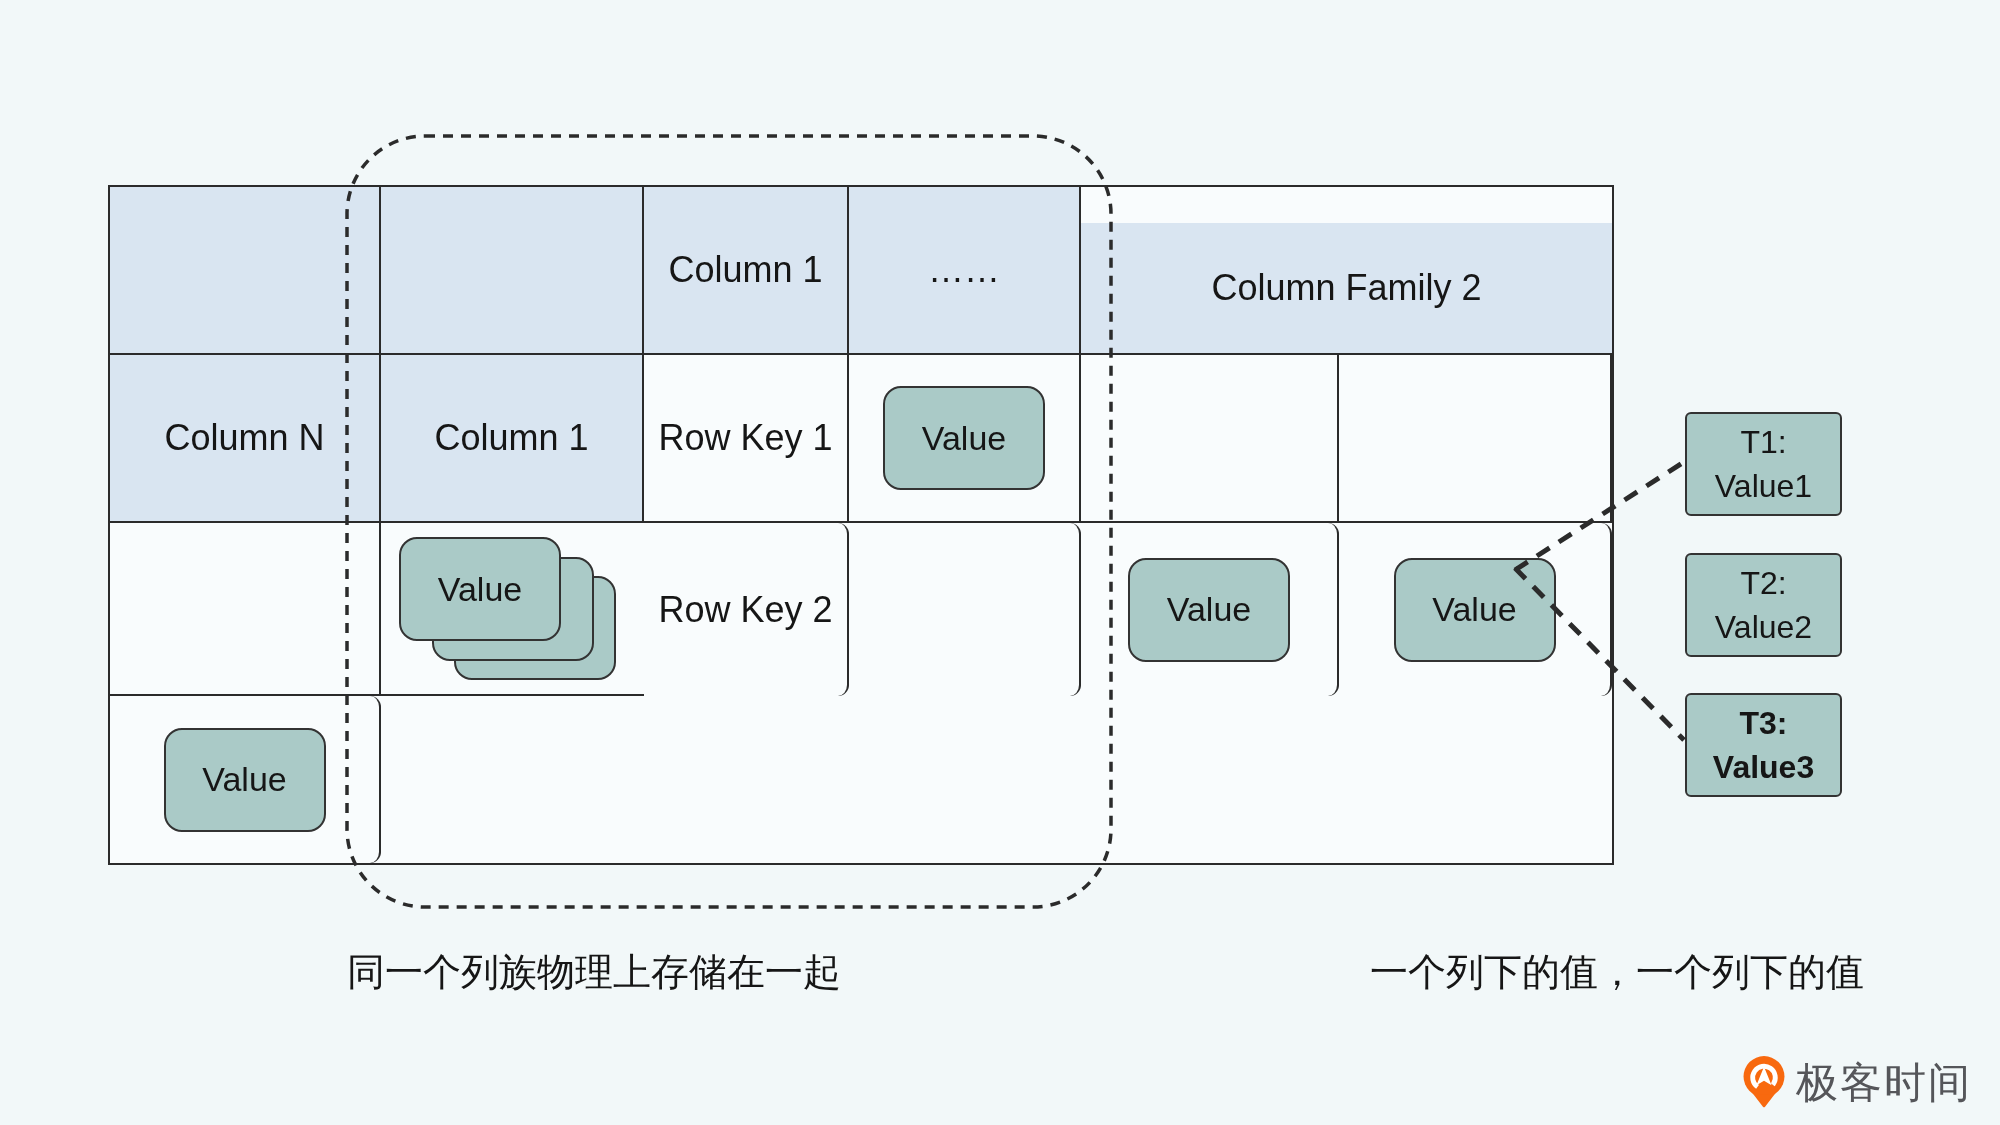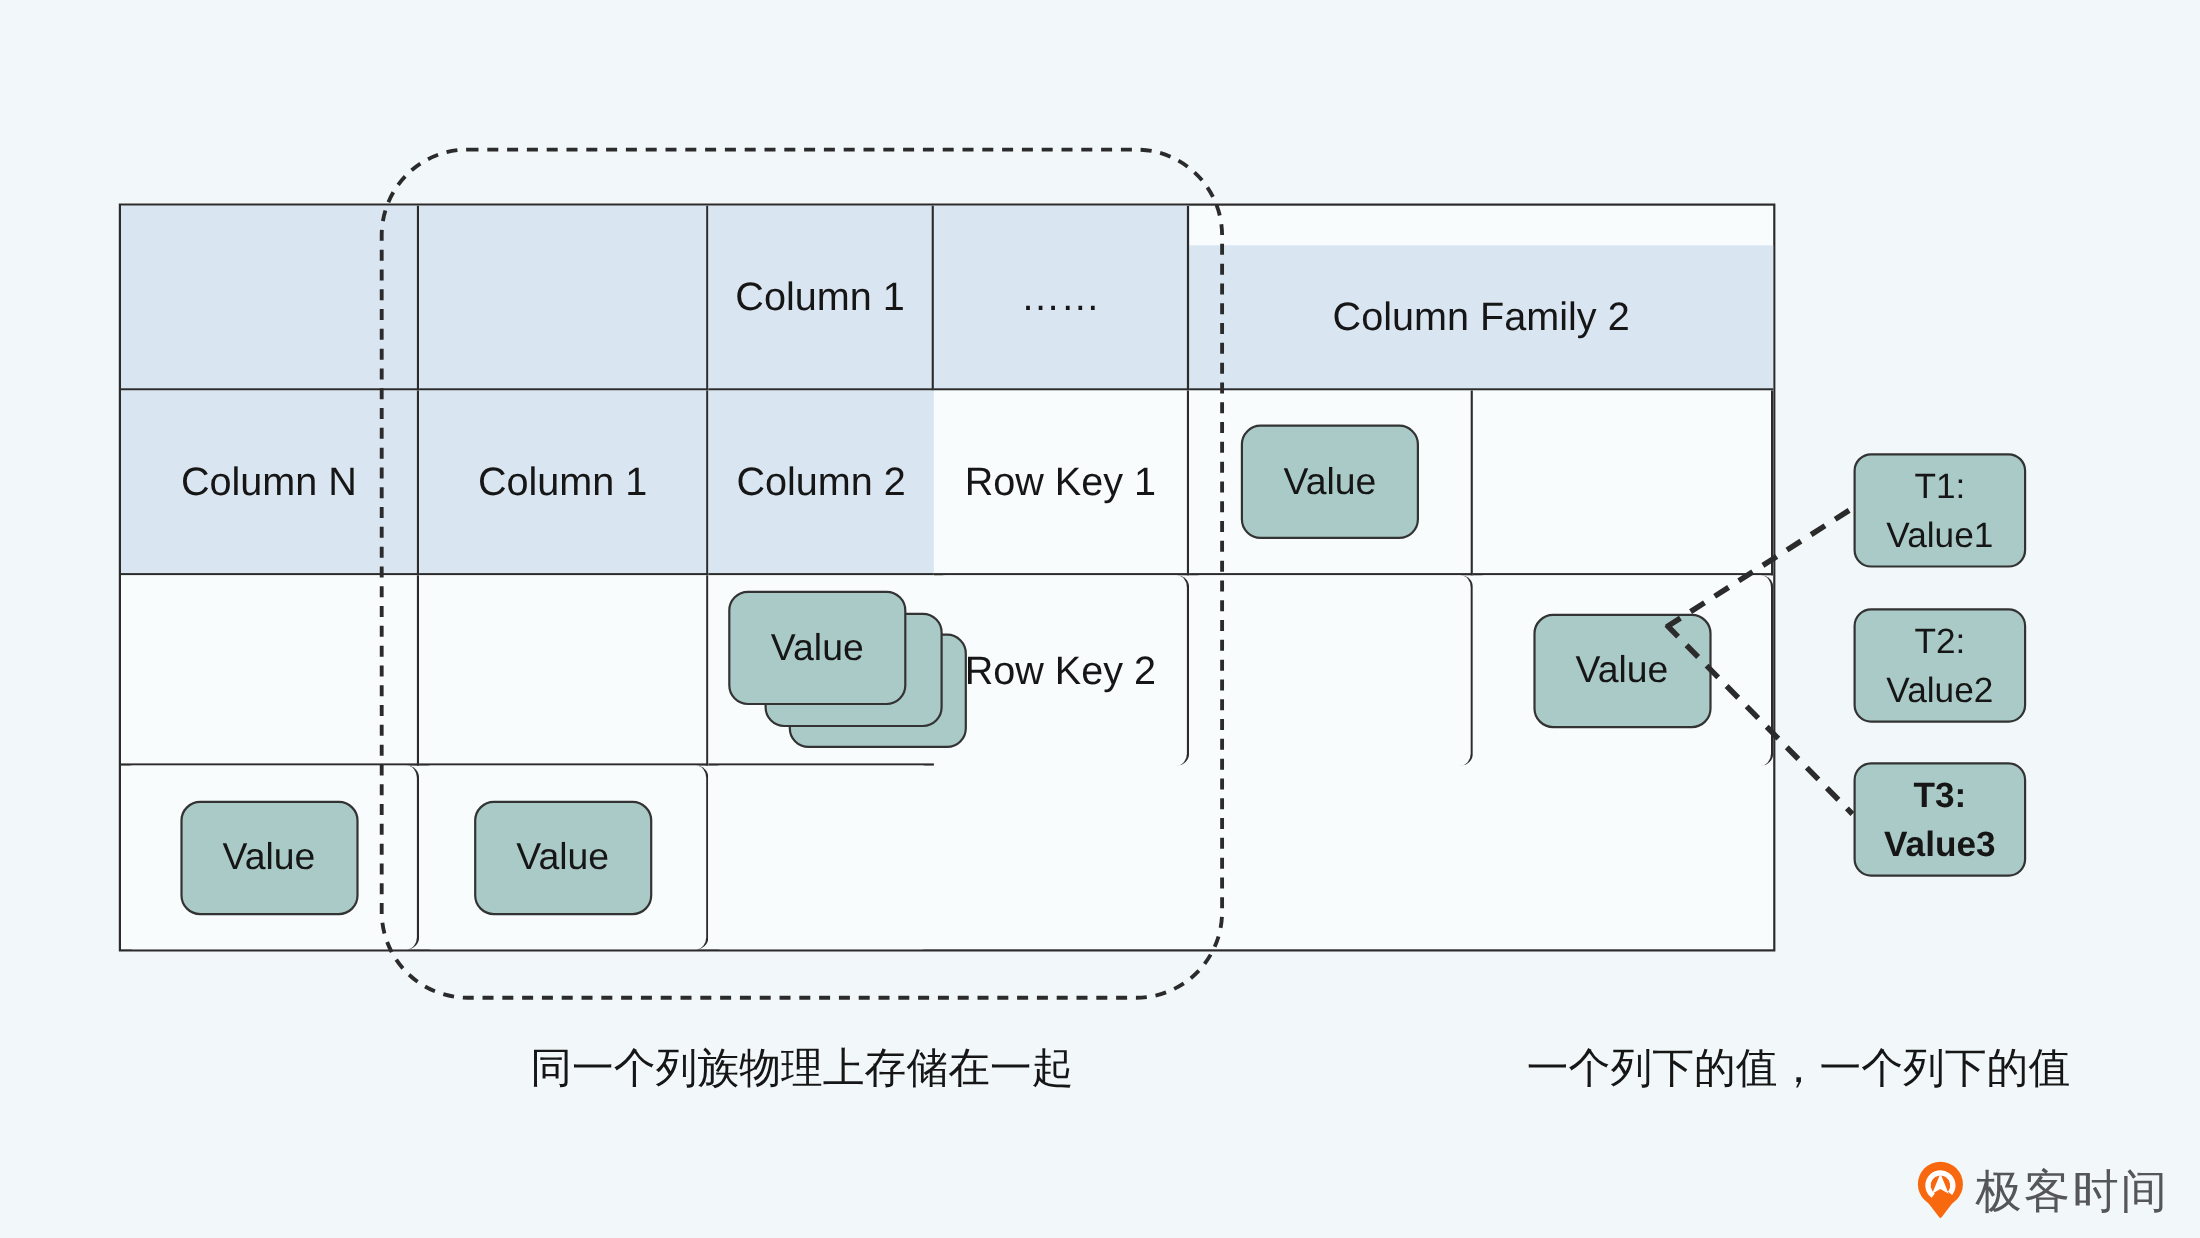--- a/index.html
+++ b/index.html
@@ -55,36 +55,36 @@
   .stack-box{position:absolute;width:162px;height:104px;background:var(--teal);
     border:2px solid #333;border-radius:18px;box-sizing:border-box;
     display:flex;align-items:center;justify-content:center;font-size:34px;}
   .stack-back{left:73px;top:53px;z-index:1;}
   .stack-mid{left:51px;top:34px;z-index:2;}
   .stack-front{left:18px;top:14px;z-index:3;}
 
   
   .t-box{
     position:absolute;width:157px;height:104px;
-    background:var(--teal);border:2px solid #333;border-radius:16px;
+    background:var(--teal);border:2px solid #333;border-radius:6px;
     display:flex;flex-direction:column;align-items:center;justify-content:center;
     font-size:32px;line-height:44px;
     box-sizing:border-box;z-index:4;
   }
   .t1{left:1685px;top:412px;}
   .t2{left:1685px;top:553px;}
   .t3{left:1685px;top:693px;font-weight:bold;}
 
   
   .overlay{position:absolute;left:0;top:0;z-index:5;pointer-events:none;}
   .dashed-rect{fill:none;stroke:var(--line);stroke-width:3.5;stroke-dasharray:10 8;}
   .dashed-link{stroke:var(--line);stroke-width:5;stroke-dasharray:15 11;}
 
   
-  .note{position:absolute;font-size:38px;text-align:center;line-height:48px;color:var(--text);}
+  .note{position:absolute;font-size:38px;text-align:left;line-height:48px;color:var(--text);}
   .note-left{left:347px;top:948px;width:764px;}
   .note-right{left:1370px;top:948px;width:530px;}
 
   
   .logo{position:absolute;left:1742px;top:1055px;display:flex;align-items:flex-end;gap:10px;}
   .logo-text{font-size:42px;color:var(--logo-gray);letter-spacing:2px;}
 </style>
 </head>
 <body>
 
@@ -93,21 +93,20 @@
   <div class="hbase-table">
 
     <div class="cell blue"></div>
     <div class="cell blue cf2 last-col">Column Family 2</div>
 
     <div class="cell blue"></div>
     <div class="cell blue">Column 1</div>
     <div class="cell blue">……</div>
     <div class="cell blue">Column N</div>
     <div class="cell blue">Column 1</div>
-    <div class="cell blue last-col">Column 2</div>
 
     <div class="cell">Row Key 1</div>
     <div class="cell">
       <div class="value-box">Value</div>
     </div>
     <div class="cell"></div>
     <div class="cell"></div>
     <div class="cell"></div>
     <div class="cell last-col stack-cell">
       <div class="stack-box stack-back"></div>

